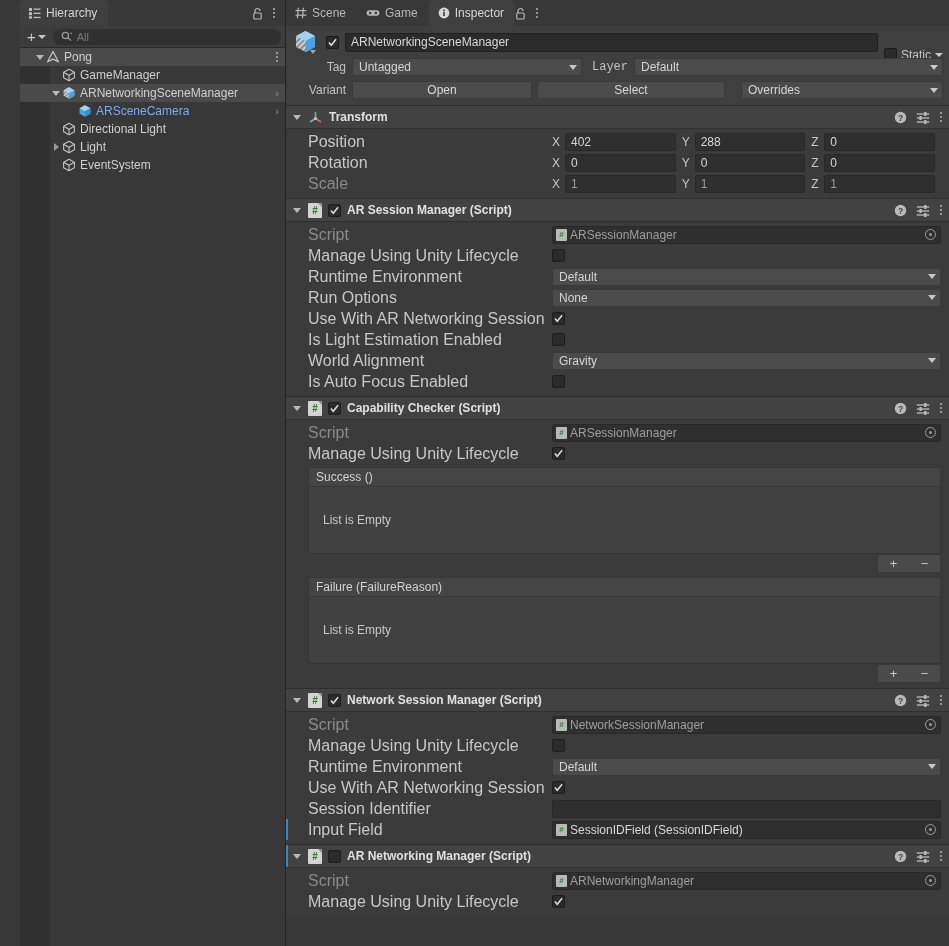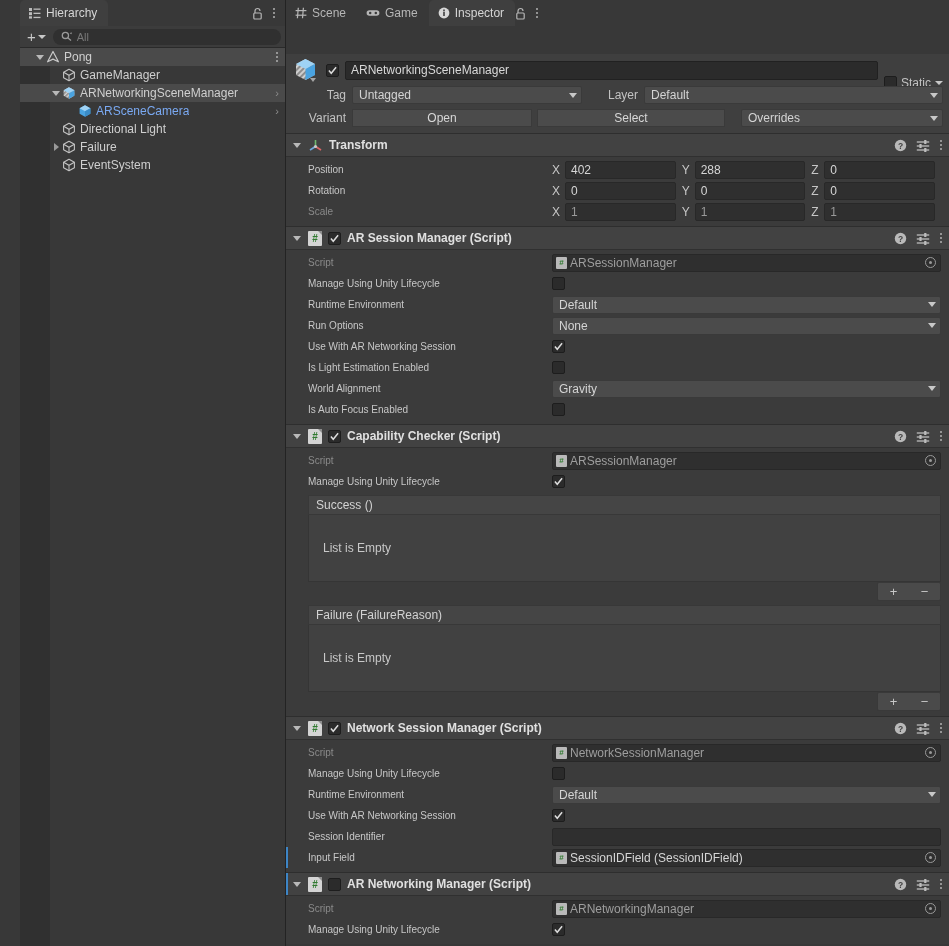--- a/index.html
+++ b/index.html
@@ -45,21 +45,21 @@
   .tri-dn { width:0;height:0;border-left:4px solid transparent;border-right:4px solid transparent;border-top:5px solid #b9b9b9; }
   .tri-rt { width:0;height:0;border-top:4px solid transparent;border-bottom:4px solid transparent;border-left:5px solid #9a9a9a; }
   .row .lbl { white-space:nowrap; overflow:hidden; text-overflow:ellipsis; }
   .row .lbl.blue { color:#7aa9f2; }
   .row .grow { flex:1; }
   .chev-rt { color:#8d8d8d; font-size:11px; padding-left:4px; }
   .cube { width:14px; height:14px; flex:0 0 14px; margin-right:4px; }
   .prefab-kebab { margin-left:auto; }
 
   
-  .insp { width:663px; height:946px; background:#383838; display:flex; flex-direction:column; overflow:hidden;gap:28px; }
+  .insp { width:663px; height:946px; background:#383838; display:flex; flex-direction:column; overflow:hidden; }
   .insp-tabbar { height:26px; background:#383838; display:flex; align-items:stretch; }
 
   .insp-scroll { flex:1; background:#383838; overflow:hidden; }
 
   
   .obj-head { background:#3f3f3f; padding:4px 6px 5px 6px; }
   .obj-row1 { display:flex; align-items:center; gap:6px; height:24px; }
   .obj-icon { width:28px; height:28px; flex:0 0 28px; position:relative; }
   .cb { width:13px;height:13px;flex:0 0 13px;background:#2b2b2b;border:1px solid #1d1d1d;border-radius:2px;
         display:flex;align-items:center;justify-content:center; }
@@ -83,21 +83,21 @@
   
   .comp-head { height:24px; background:#424242; display:flex; align-items:center; gap:6px;
                padding:0 6px 0 6px; border-top:1px solid #2e2e2e; border-bottom:1px solid #303030; position:relative; }
   .comp-head .title { font-size:12px; color:#e0e0e0; font-weight:bold; }
   .comp-icons { margin-left:auto; display:flex; align-items:center; gap:9px; }
   .scriptico { width:14px;height:15px;flex:0 0 14px; background:#d4d4d4; border-radius:1px; position:relative;
                display:flex; align-items:center; justify-content:center; font-size:10px; color:#2f7a2f; font-weight:bold; }
   .scriptico:after{content:"";position:absolute;top:0;right:0;border-left:4px solid transparent;border-top:4px solid #8e8e8e;}
   .comp-body { background:#3b3b3b; padding:2px 0 4px 0; }
   .frow { height:21px; display:flex; align-items:center; padding-left:22px; position:relative; }
-  .frow .fl { width:244px; flex:0 0 244px; color:#c7c7c7; font-size:10px; }
+  .frow .fl { width:244px; flex:0 0 244px; color:#c7c7c7; font-size:16px; }
   .frow .fl.dim { color:#8a8a8a; }
   .frow .fc { flex:1; padding-right:8px; display:flex; align-items:center; }
   .objfield { flex:1; height:18px; background:#2f2f2f; border:1px solid #282828; border-radius:2px;
               display:flex; align-items:center; gap:3px; padding:0 4px 0 3px; color:#9e9e9e; font-size:12px; }
   .objfield.bright { color:#d6d6d6; }
   .objfield .donut { margin-left:auto; width:11px; height:11px; border:1.5px solid #9a9a9a; border-radius:50%;
                      display:flex; align-items:center; justify-content:center; }
   .objfield .donut:after { content:""; width:3px; height:3px; border-radius:50%; background:#9a9a9a; }
   .minis { width:11px; height:12px; flex:0 0 11px; background:#b9b9b9; border-radius:1px; display:flex;
            align-items:center; justify-content:center; font-size:8px; color:#2f7a2f; font-weight:bold; }
@@ -250,21 +250,21 @@
           </div>
           <div class="row">
             <span style="width:30px;flex:0 0 30px"></span>
             <span class="foldout">
               <span class="tri-rt"></span>
             </span>
             <span class="cube"><svg width="14" height="14" viewBox="0 0 14 14">
                 <path d="M7 1.3 L12.4 4.3 L12.4 9.7 L7 12.7 L1.6 9.7 L1.6 4.3 Z" fill="none" stroke="#c2c2c2" stroke-width="1.1" stroke-linejoin="round"></path>
                 <path d="M1.6 4.3 L7 7.3 L12.4 4.3 M7 7.3 L7 12.7" fill="none" stroke="#c2c2c2" stroke-width="1.1"></path>
               </svg></span>
-            <span class="lbl">Failure</span>
+            <span class="lbl">Light</span>
             <span class="grow"></span>
           </div>
           <div class="row">
             <span style="width:30px;flex:0 0 30px"></span>
             <span class="foldout"></span>
             <span class="cube"><svg width="14" height="14" viewBox="0 0 14 14">
                 <path d="M7 1.3 L12.4 4.3 L12.4 9.7 L7 12.7 L1.6 9.7 L1.6 4.3 Z" fill="none" stroke="#c2c2c2" stroke-width="1.1" stroke-linejoin="round"></path>
                 <path d="M1.6 4.3 L7 7.3 L12.4 4.3 M7 7.3 L7 12.7" fill="none" stroke="#c2c2c2" stroke-width="1.1"></path>
               </svg></span>
             <span class="lbl">EventSystem</span>
@@ -352,21 +352,21 @@
             <span class="static-lbl">Static</span>
             <span class="caret-dn"></span>
           </span>
         </div>
         <div class="obj-row2">
           <span class="lbl-sm" style="width:54px;text-align:right;">Tag</span>
           <span class="dd" style="width:230px;">
             <span class="ddtxt">Untagged</span>
               <span class="arr"></span>
           </span>
-          <span class="lbl-sm" style="margin-left:20px;">Layer</span>
+          <span class="lbl-sm" style="margin-left:4px;font-family:Liberation Mono, monospace;">Layer</span>
           <span class="dd" style="flex:1;">
             <span class="ddtxt">Default</span>
               <span class="arr"></span>
           </span>
         </div>
         <div class="obj-row3">
           <span class="lbl-sm" style="width:54px;text-align:right;">Variant</span>
           <span class="btn" style="width:180px;">Open</span>
           <span class="btn" style="width:188px;margin-left:-1px;">Select</span>
           <span class="dd" style="flex:1;margin-left:10px;">

